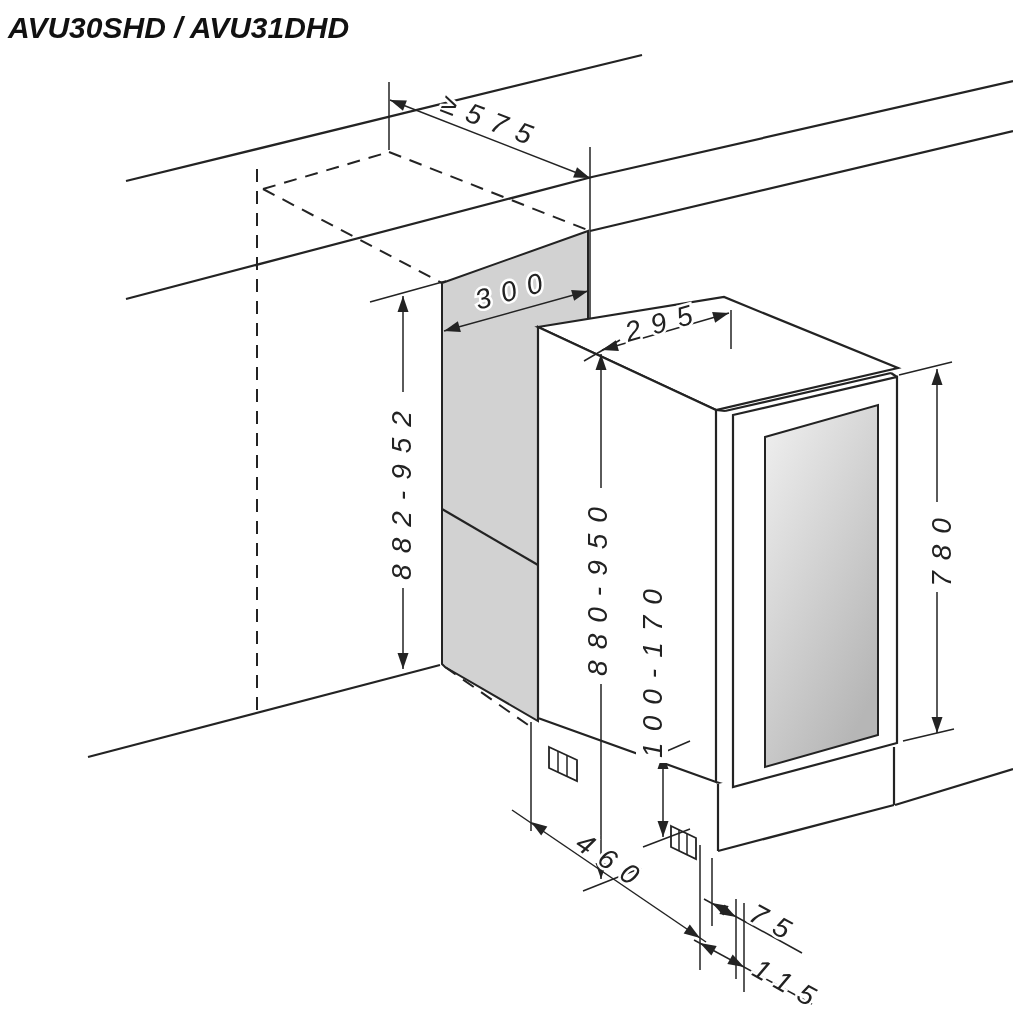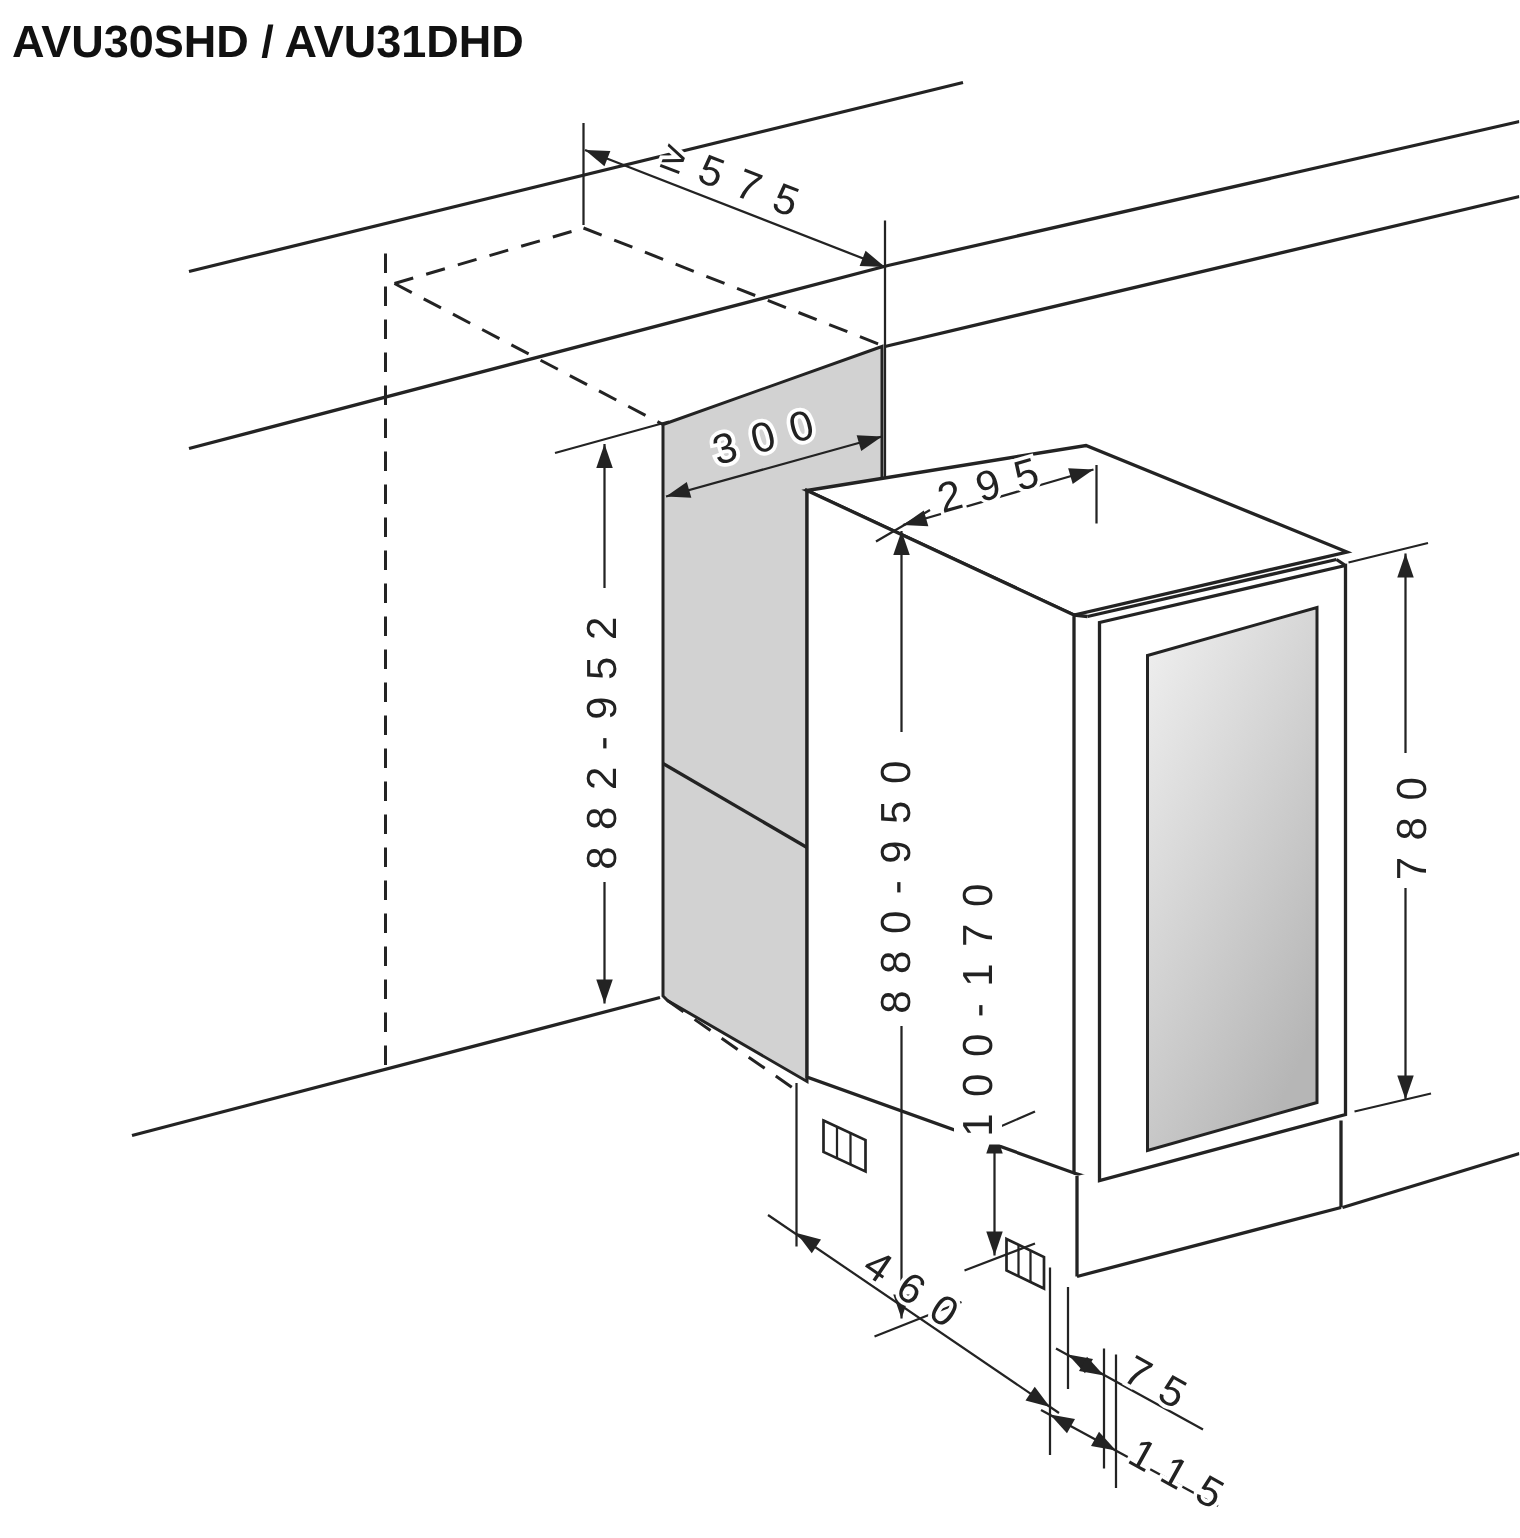--- a/index.html
+++ b/index.html
@@ -1,17 +1,17 @@
 <!DOCTYPE html>
 <html><head>
 <meta charset="utf-8">
 <style>
   html,body{margin:0;padding:0;background:#fff;}
   .stage{position:relative;width:1013px;height:1025px;background:#fff;overflow:hidden;
-         font-family:"Liberation Sans", sans-serif;}
+         font-family:"Liberation Sans", sans-serif;font-style:italic;}
   svg{position:absolute;left:0;top:0;}
   .title-text{font-family:"Liberation Sans",sans-serif;font-size:30px;font-weight:bold;fill:#111;}
   .dim{font-family:"Liberation Sans",sans-serif;font-size:28px;fill:#222;letter-spacing:11px;
        paint-order:stroke;stroke:#ffffff;stroke-width:5px;}
   .edge{stroke:#232323;stroke-width:2.2;fill:none;}
   .thin{stroke:#232323;stroke-width:1.5;fill:none;}
   .dashed{stroke:#232323;stroke-width:2;fill:none;stroke-dasharray:13 9;}
   .arrow{fill:#232323;stroke:none;}
   .halo{fill:#ffffff;stroke:none;}
 </style>

